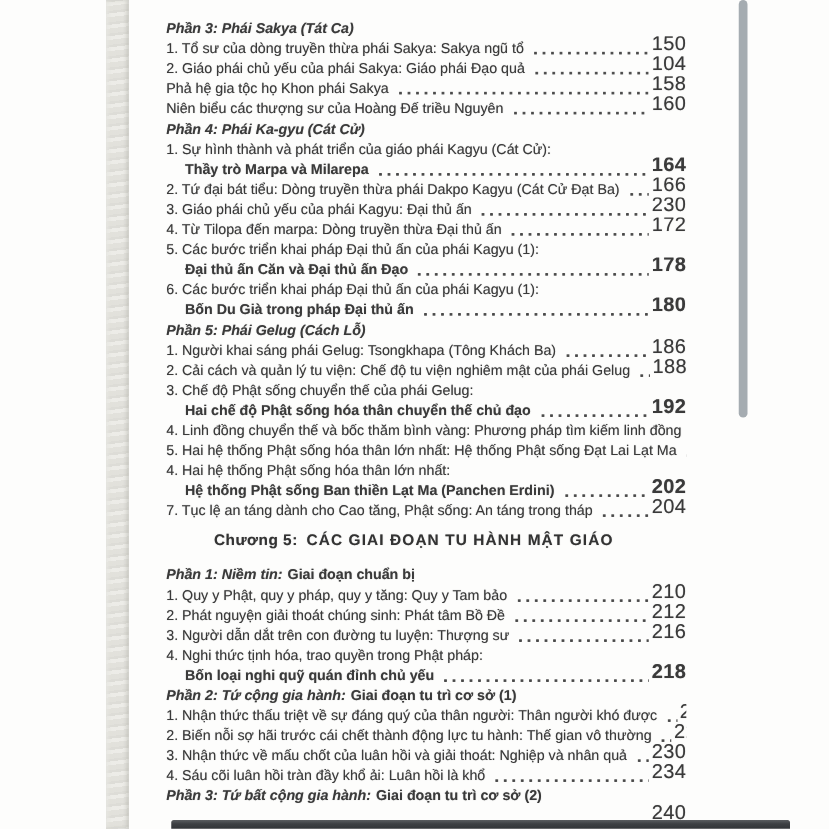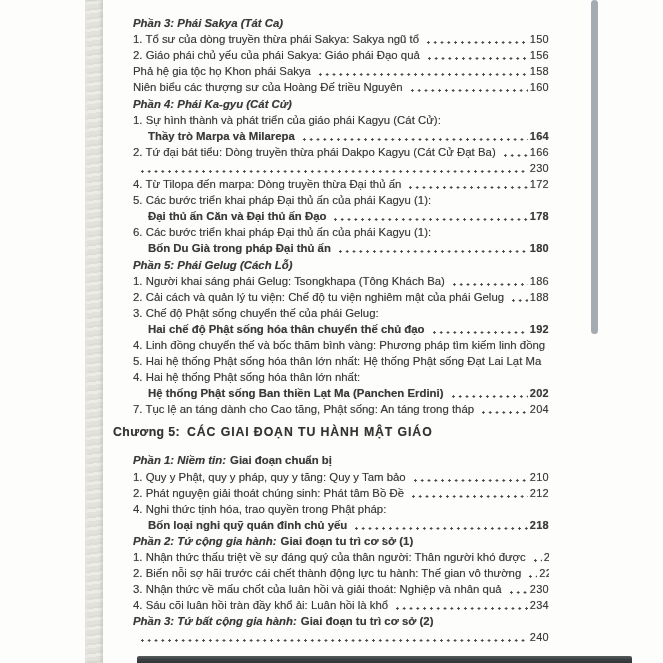--- a/index.html
+++ b/index.html
@@ -61,54 +61,54 @@
     min-width: 10px;
     height: 12px;
     margin: 0 2px 0 6px;
     background-image: radial-gradient(circle, #4a4a4a 1px, rgba(0,0,0,0) 1.35px);
     background-size: 6.8px 5px;
     background-repeat: repeat-x;
     background-position: 0 bottom;
   }
   .pagenum {
     flex: 0 0 auto;
-    font-size: 11px;
+    font-size: 16px;
     letter-spacing: 0.3px;
   }
   .section { font-weight: 700; font-style: italic; }
   .section .sec-rest { font-weight: 700; font-style: normal; padding-left: 4px; }
   .chapter {
     margin: 10px 0 7px -20px;
     height: 18px;
     font-weight: 700;
     font-size: 12.3px;
     letter-spacing: 0.4px;
     color: #333;
     white-space: nowrap;
   }
   .chapter .ch-title { padding-left: 7px; letter-spacing: 0.9px; }
 </style>
 </head>
 <body>
 
 <div class="page">
   <div class="page-edge"></div>
-  <div class="content" id="toc" style="color: rgb(58, 58, 58);">
+  <div class="content" id="toc" style="color: rgb(58, 58, 58); text-align: center;">
       <div class="row section">
         <span class="sec-em">Phần 3: Phái Sakya (Tát Ca)</span>
       </div>
       <div class="row">
         <span class="title">1. Tổ sư của dòng truyền thừa phái Sakya: Sakya ngũ tổ</span>
         <span class="leader"></span>
         <span class="pagenum">150</span>
       </div>
       <div class="row">
         <span class="title">2. Giáo phái chủ yếu của phái Sakya: Giáo phái Đạo quả</span>
         <span class="leader"></span>
-        <span class="pagenum">156</span>
+        <span class="pagenum">104</span>
       </div>
       <div class="row">
         <span class="title">Phả hệ gia tộc họ Khon phái Sakya</span>
         <span class="leader"></span>
         <span class="pagenum">158</span>
       </div>
       <div class="row">
         <span class="title">Niên biểu các thượng sư của Hoàng Đế triều Nguyên</span>
         <span class="leader"></span>
         <span class="pagenum">160</span>
@@ -123,20 +123,21 @@
         <span class="title">Thầy trò Marpa và Milarepa</span>
         <span class="leader"></span>
         <span class="pagenum">164</span>
       </div>
       <div class="row">
         <span class="title">2. Tứ đại bát tiểu: Dòng truyền thừa phái Dakpo Kagyu (Cát Cử Đạt Ba)</span>
         <span class="leader"></span>
         <span class="pagenum">166</span>
       </div>
       <div class="row">
+        <span class="title">3. Giáo phái chủ yếu của phái Kagyu: Đại thủ ấn</span>
         <span class="leader"></span>
         <span class="pagenum">230</span>
       </div>
       <div class="row">
         <span class="title">4. Từ Tilopa đến marpa: Dòng truyền thừa Đại thủ ấn</span>
         <span class="leader"></span>
         <span class="pagenum">172</span>
       </div>
       <div class="row">
         <span class="title">5. Các bước triển khai pháp Đại thủ ấn của phái Kagyu (1):</span>
@@ -202,20 +203,25 @@
       </div>
       <div class="row">
         <span class="title">1. Quy y Phật, quy y pháp, quy y tăng: Quy y Tam bảo</span>
         <span class="leader"></span>
         <span class="pagenum">210</span>
       </div>
       <div class="row">
         <span class="title">2. Phát nguyện giải thoát chúng sinh: Phát tâm Bồ Đề</span>
         <span class="leader"></span>
         <span class="pagenum">212</span>
+      </div>
+      <div class="row">
+        <span class="title">3. Người dẫn dắt trên con đường tu luyện: Thượng sư</span>
+        <span class="leader"></span>
+        <span class="pagenum">216</span>
       </div>
       <div class="row">
         <span class="title">4. Nghi thức tịnh hóa, trao quyền trong Phật pháp:</span>
       </div>
       <div class="row cont">
         <span class="title">Bốn loại nghi quỹ quán đỉnh chủ yếu</span>
         <span class="leader"></span>
         <span class="pagenum">218</span>
       </div>
       <div class="row section">

